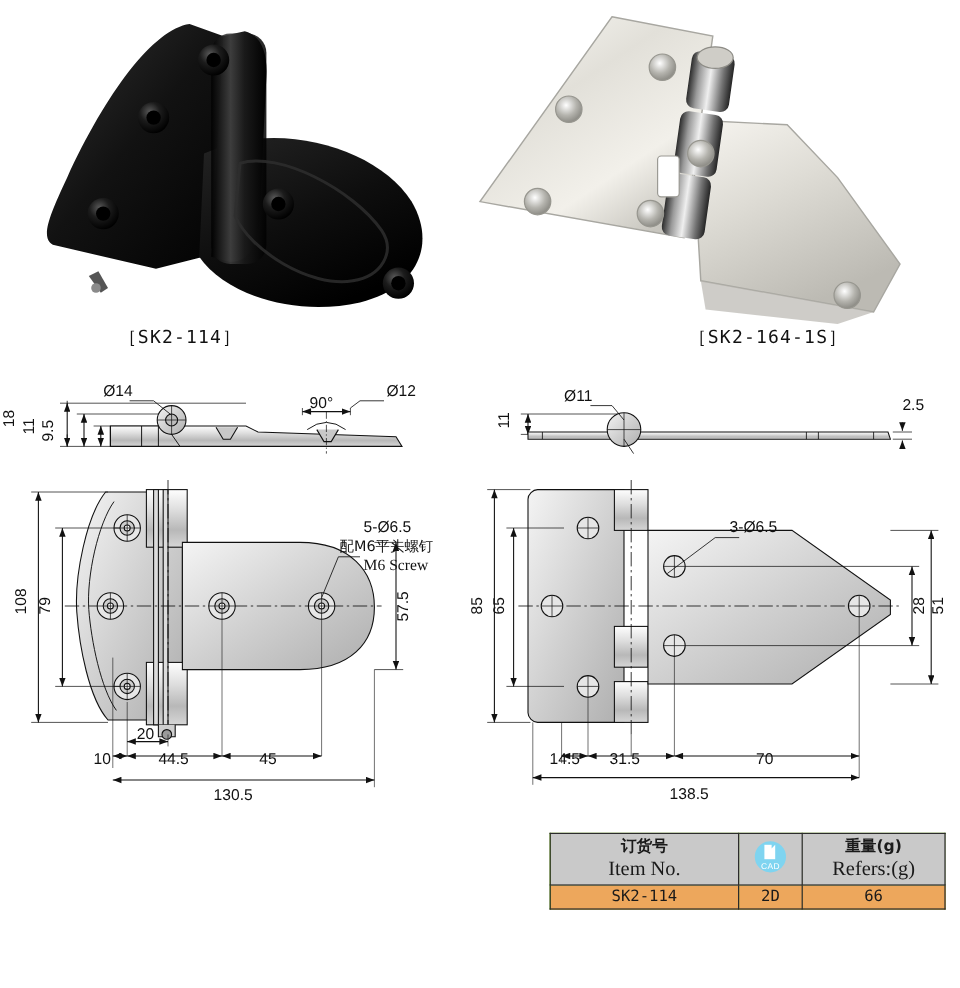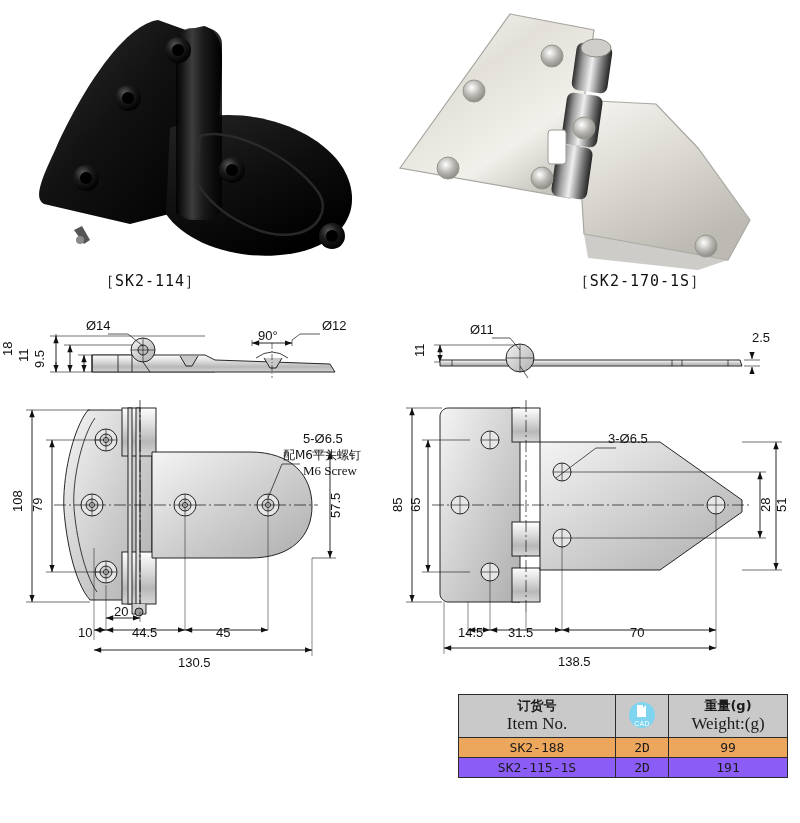--- a/index.html
+++ b/index.html
@@ -40,21 +40,21 @@
   }
   .cn-text{font-family:"DejaVu Sans", sans-serif;font-size:12px;fill:#111;}
   .serif-text{font-family:"Liberation Serif", serif;font-size:13px;fill:#111;}
 
   
   .spec-table{
     position:absolute;left:458px;top:694px;
     border-collapse:collapse;
     font-family:"DejaVu Sans Mono", monospace;
     font-size:13px;
-    background:#8b5cf6;
+    background:#84cc16;
   }
   .spec-table td,.spec-table th{
     border:1px solid #2b2b2b;
     text-align:center;
     padding:2px 4px;
     font-weight:normal;
   }
   .spec-table thead th{
     background:#c9c9c9;
     height:38px;
@@ -212,21 +212,21 @@
         <rect x="150" y="122" width="18" height="34" rx="3" fill="#ffffff" stroke="#9b9a94"></rect>
 
         <circle cx="154" cy="48" r="11" fill="url(#sh)" stroke="#97968f"></circle>
         <circle cx="76" cy="83" r="11" fill="url(#sh)" stroke="#97968f"></circle>
         <circle cx="50" cy="160" r="11" fill="url(#sh)" stroke="#97968f"></circle>
         <circle cx="186" cy="120" r="11" fill="url(#sh)" stroke="#97968f"></circle>
         <circle cx="144" cy="170" r="11" fill="url(#sh)" stroke="#97968f"></circle>
         <circle cx="308" cy="238" r="11" fill="url(#sh)" stroke="#97968f"></circle>
       </svg>
     </div>
-    <div class="photo-caption" id="cap-right">［SK2-170-1S］</div>
+    <div class="photo-caption" id="cap-right">［SK2-164-1S］</div>
   </div>
 
   <div class="draw">
     <svg width="800" height="400" viewBox="0 0 800 400">
       <defs>
         <linearGradient id="metal" x1="0" y1="0" x2="0" y2="1">
           <stop offset="0%" stop-color="#fefefe"></stop>
           <stop offset="35%" stop-color="#dedede"></stop>
           <stop offset="70%" stop-color="#b8b8b8"></stop>
           <stop offset="100%" stop-color="#d6d6d6"></stop>
@@ -497,33 +497,28 @@
           <span class="th-en">Item No.</span>
         </th>
         <th class="col-cad">
           <span class="cad-badge">
             <span class="doc"></span>
             <span class="cadtxt">CAD</span>
           </span>
         </th>
         <th class="col-weight">
           <span class="th-cn">重量(g)</span>
-          <span class="th-en">Weight:(g)</span>
+          <span class="th-en">Refers:(g)</span>
         </th>
       </tr>
     </thead>
     <tbody>
       <tr class="row-hl">
-        <td>SK2-188</td>
+        <td>SK2-114</td>
         <td>2D</td>
-        <td>99</td>
-      </tr>
-      <tr>
-        <td>SK2-115-1S</td>
-        <td>2D</td>
-        <td>191</td>
+        <td>66</td>
       </tr>
     </tbody>
   </table>
 
 
 
 </div>
 
 </body></html>

